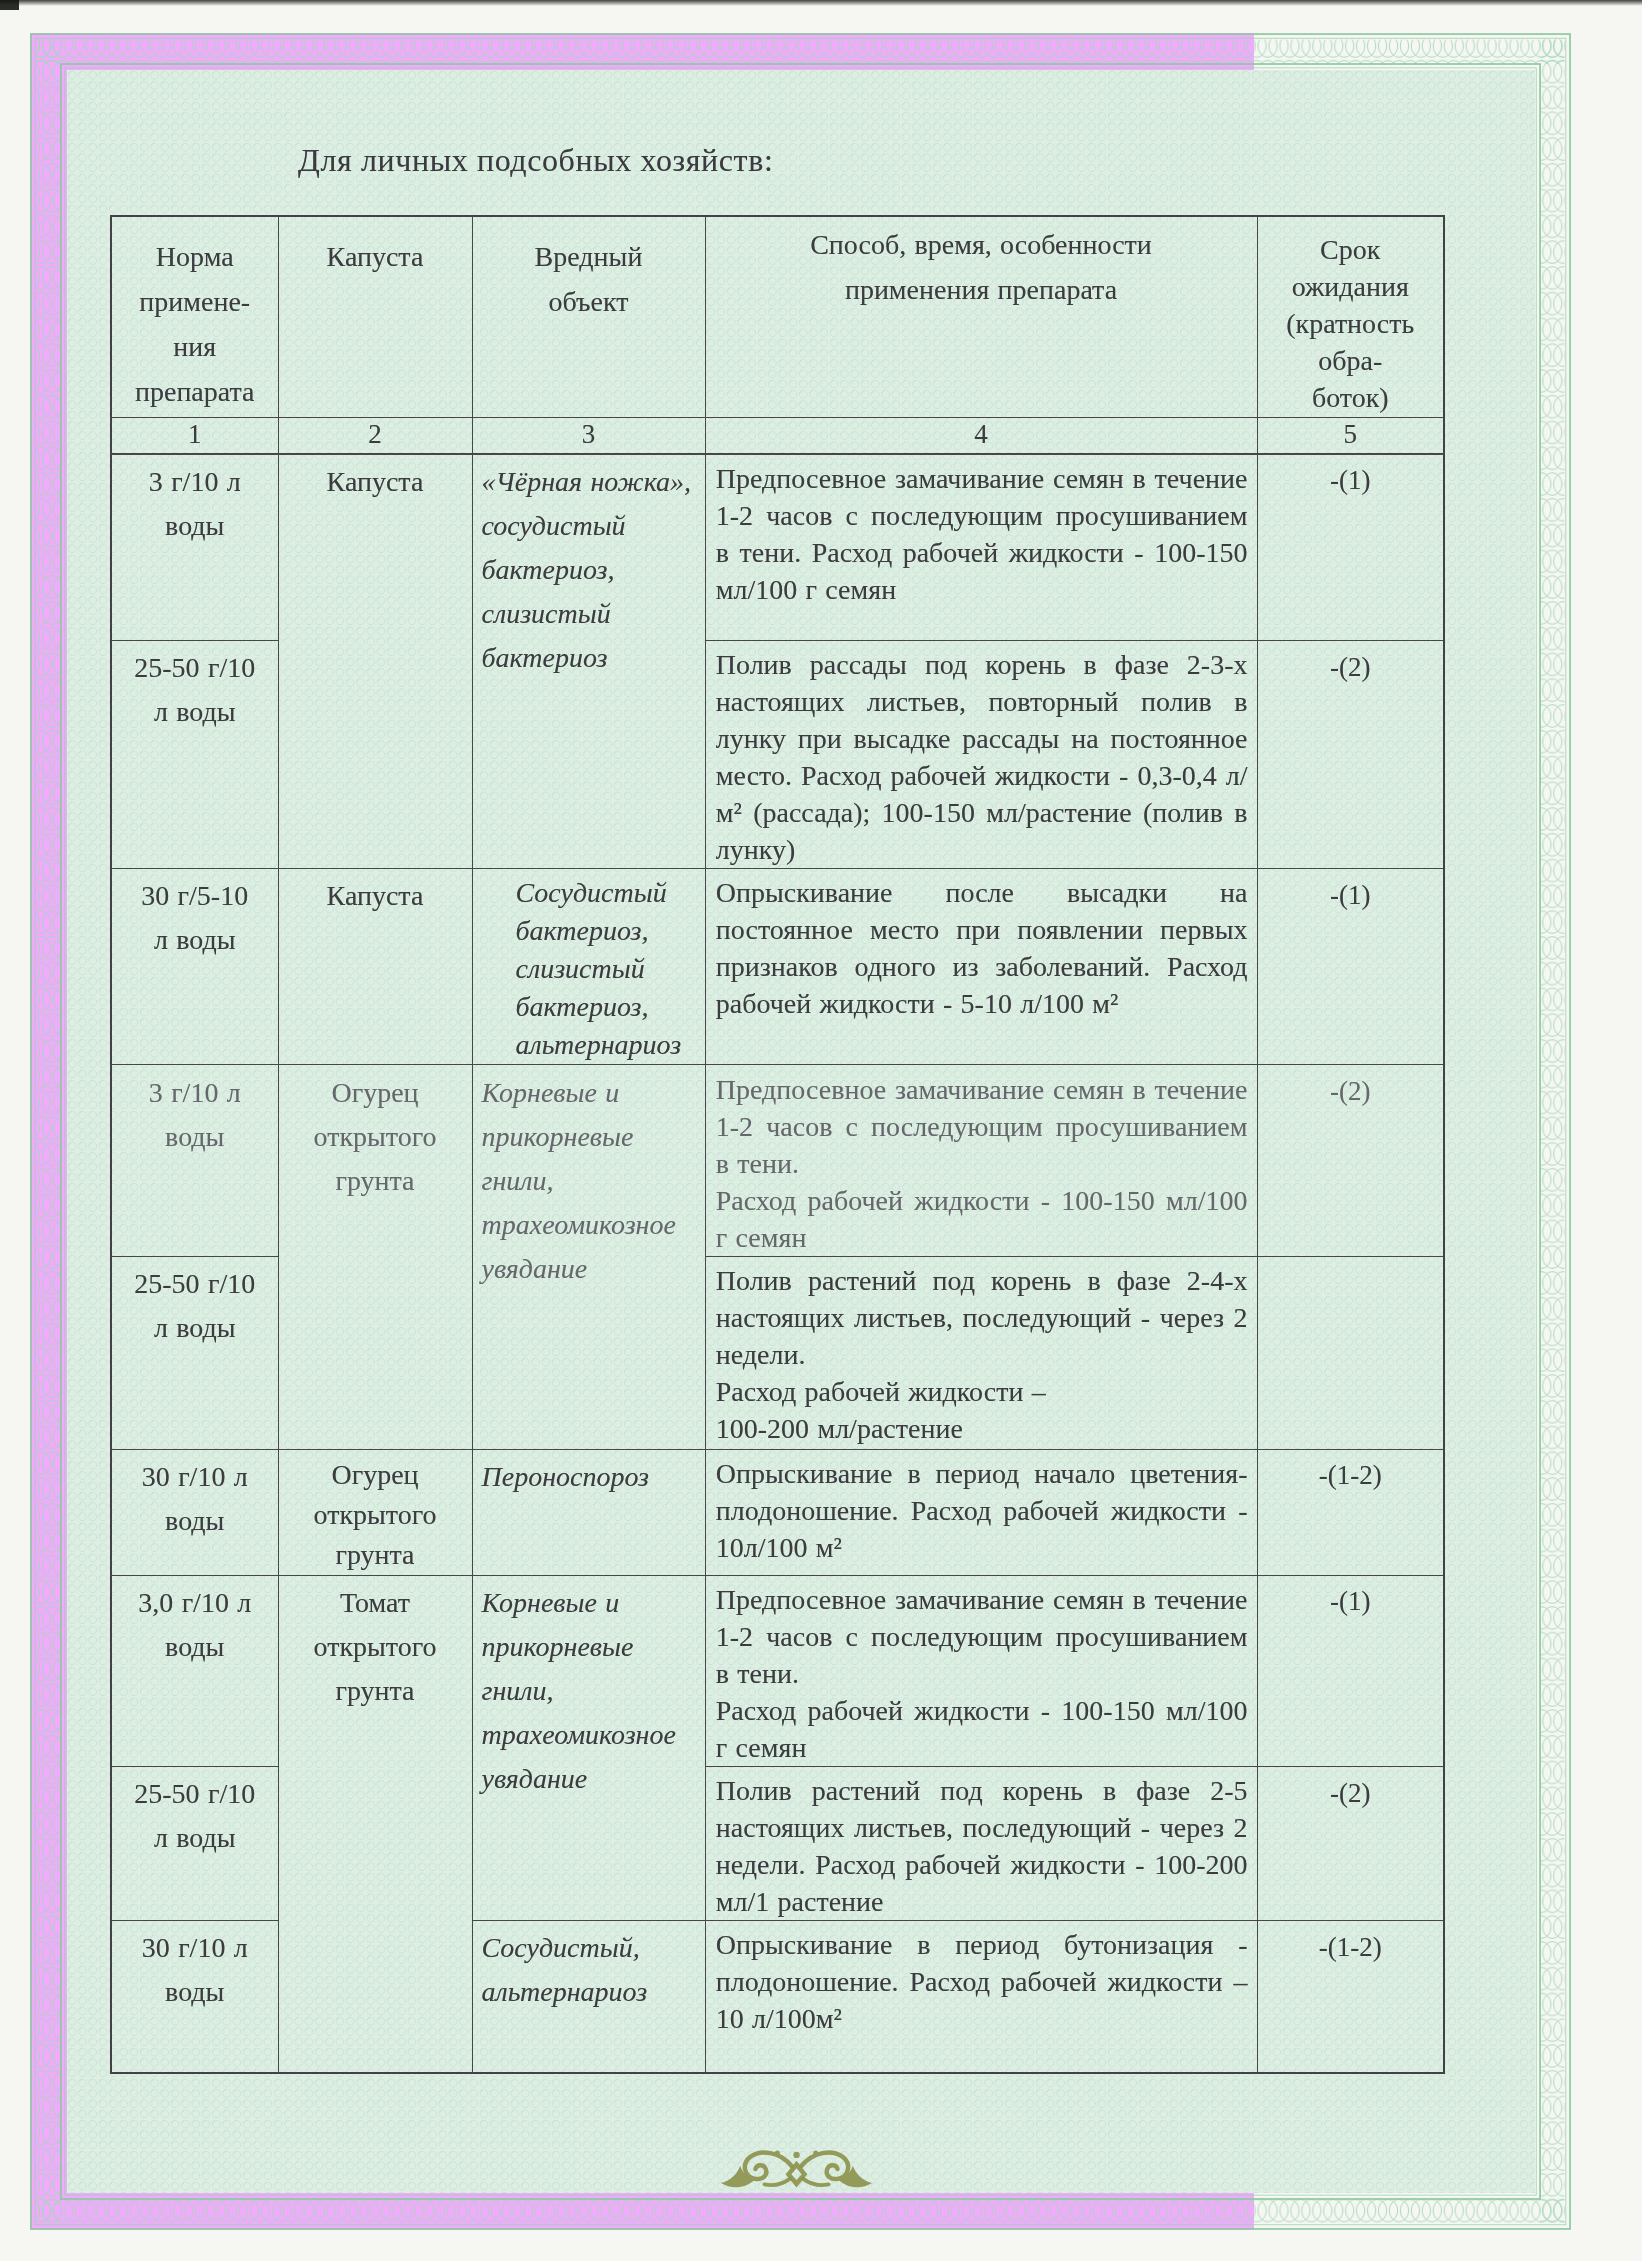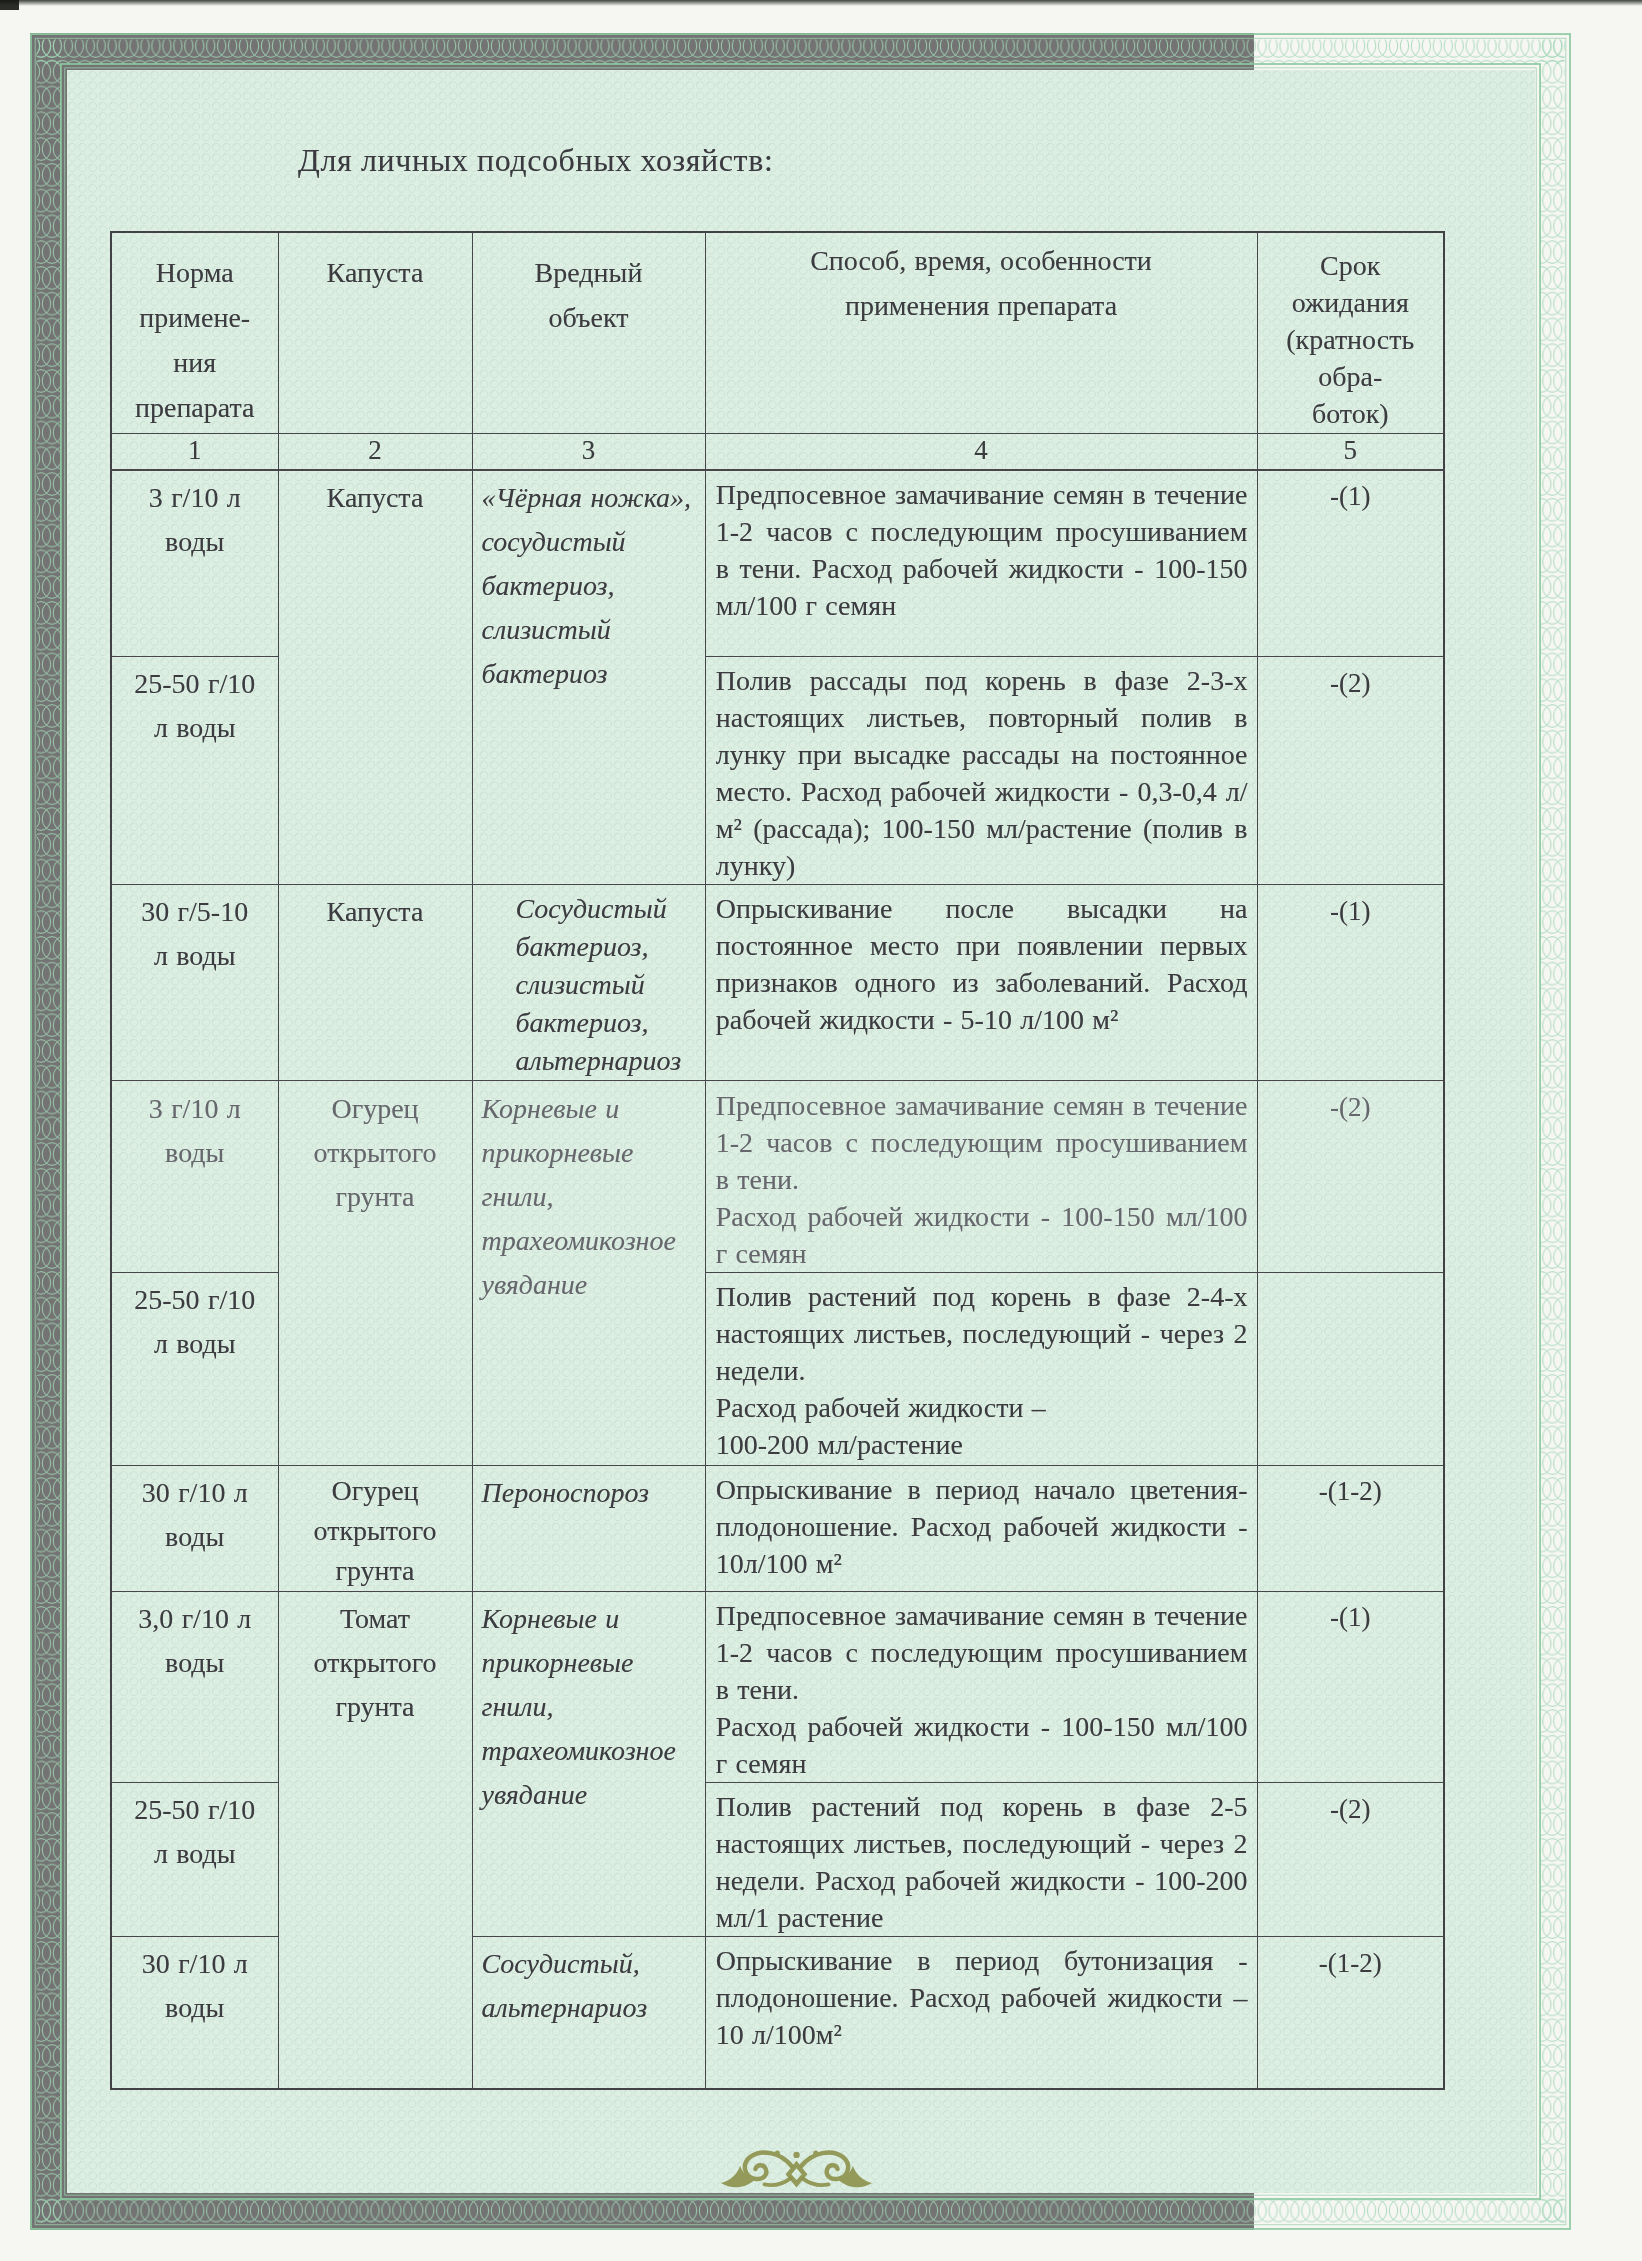--- a/index.html
+++ b/index.html
@@ -13,39 +13,39 @@
   .scanner-edge{
     position:absolute;top:0;left:0;width:1643px;height:5.8px;
     background:linear-gradient(#20241f,rgba(32,36,31,0));
     opacity:.85;
   }
   .scanner-corner{
     position:absolute;top:0;left:0;width:19.3px;height:10.3px;background:#141712;opacity:.9;
   }
   .page{
     position:absolute;left:30px;top:33px;width:1224px;height:2197px;
-    background:#737373;
+    background:#f0abfc;
   }
   .page-frame-svg{position:absolute;left:0;top:0;}
   .content{
     position:absolute;left:37px;top:37px;width:1468px;height:2123px;
     background-color:#ddeee3;
     background-image:
       radial-gradient(circle at 5.2px 5.2px, rgba(255,255,255,0) 3.2px, rgba(140,190,160,.30) 3.6px, rgba(255,255,255,0) 4.4px),
       radial-gradient(circle at 0px 0px, rgba(255,255,255,0) 3.2px, rgba(140,190,160,.22) 3.6px, rgba(255,255,255,0) 4.4px);
     background-size:10.3px 10.3px;
   }
   .page-title{
     position:absolute;left:231px;top:72px;
     font-size:32px;line-height:37px;color:#3a3a40;
     letter-spacing:0.6px;white-space:nowrap;
     text-shadow:0 0 0.6px rgba(58,58,64,.4);
   }
   table.apptable{
-    position:absolute;left:43px;top:161px;
+    position:absolute;left:43px;top:145px;
     width:1334px;
     border-collapse:collapse;table-layout:fixed;
     color:#3b3b40;
     font-size:28px;
     text-shadow:0 0 0.6px rgba(59,59,64,.35);
   }
   table.apptable td{
     border:1.9px solid #47474b;
     vertical-align:top;
     overflow:visible;

